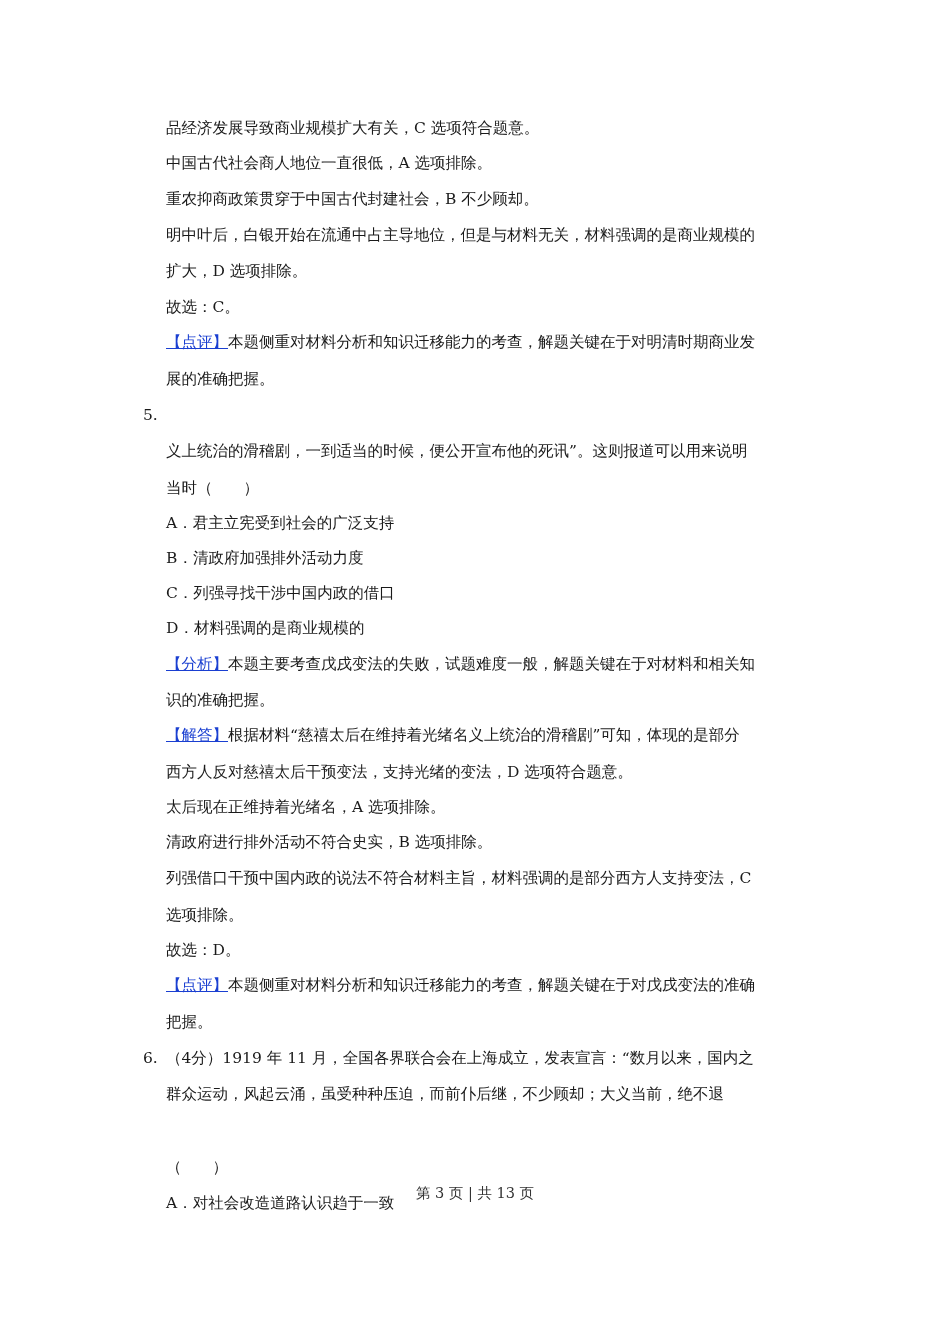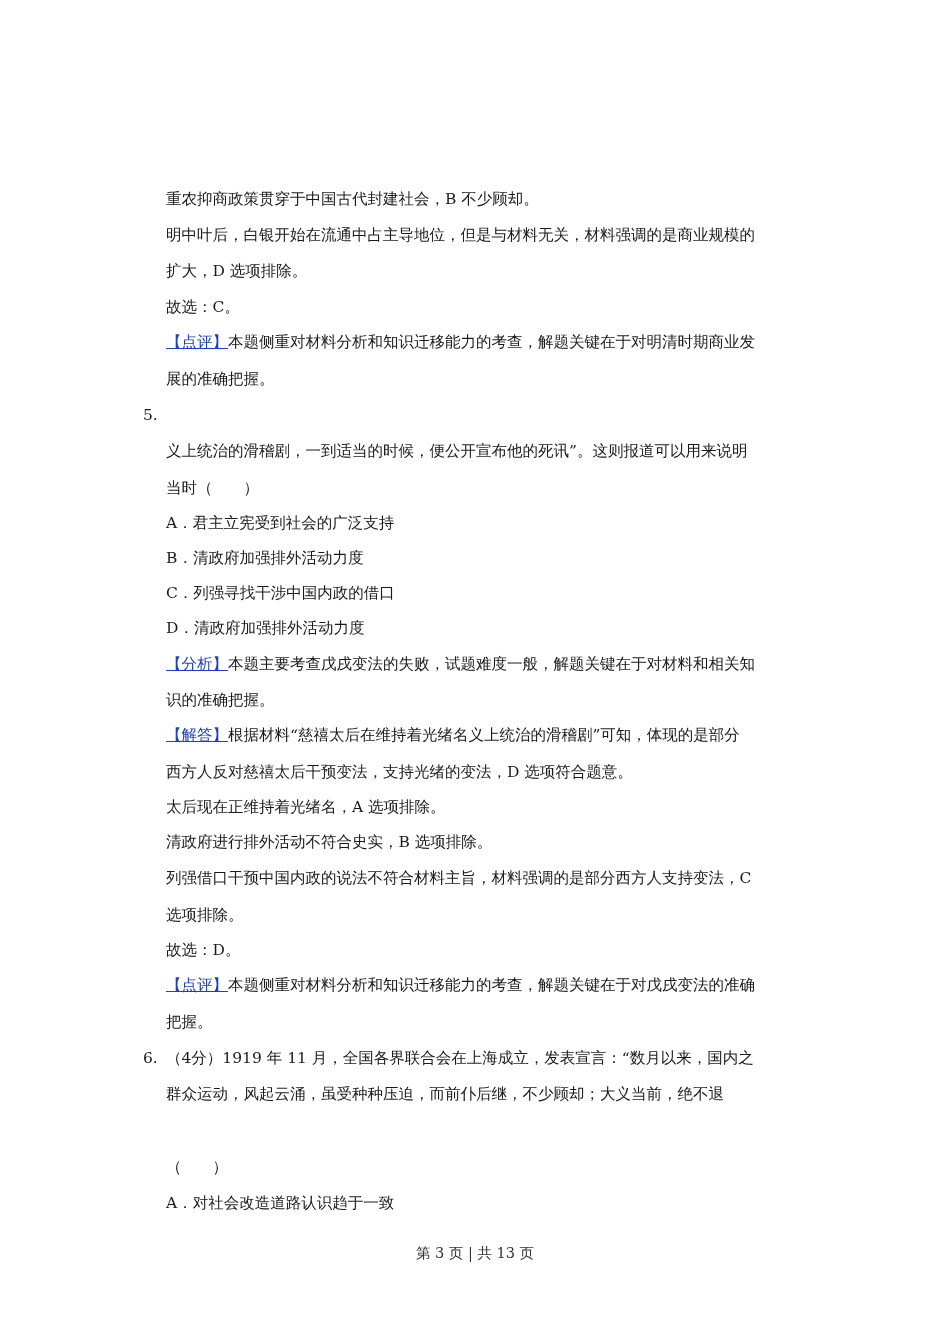--- a/index.html
+++ b/index.html
@@ -2,41 +2,43 @@
 <html><head>
 <meta charset="utf-8">
 <style>
   html, body { margin: 0; padding: 0; background: #ffffff; }
   body { width: 950px; height: 1344px; position: relative; overflow: hidden;
          font-family: "DejaVu Serif", "Liberation Serif", serif; color: #1a1a1a; }
   .page { position: absolute; left: 0; top: 0; width: 950px; height: 1344px; }
   .line { position: absolute; left: 166px; font-size: 15.5px; white-space: nowrap; line-height: 20px; }
   .qnum { position: absolute; left: 143px; font-size: 15.5px; line-height: 20px; }
   .tag { color: #1a3fd1; text-decoration: underline; }
-  .footer { position: absolute; top: 1244px; left: 0; width: 950px; text-align: center; font-size: 14.5px; color: #333; }
+  .footer { position: absolute; top: 1184px; left: 0; width: 950px; text-align: center; font-size: 14.5px; color: #333; }
 </style>
 </head>
 <body>
 
 <div class="page">
 
+  <div class="line" style="top:118px">品经济发展导致商业规模扩大有关，C 选项符合题意。</div>
+  <div class="line" style="top:153px">中国古代社会商人地位一直很低，A 选项排除。</div>
   <div class="line" style="top:189px">重农抑商政策贯穿于中国古代封建社会，B 不少顾却。</div>
   <div class="line" style="top:225px">明中叶后，白银开始在流通中占主导地位，但是与材料无关，材料强调的是商业规模的</div>
   <div class="line" style="top:261px">扩大，D 选项排除。</div>
   <div class="line" style="top:297px">故选：C。</div>
   <div class="line" style="top:332px"><span class="tag">【点评】</span><span>本题侧重对材料分析和知识迁移能力的考查，解题关键在于对明清时期商业发</span></div>
   <div class="line" style="top:369px">展的准确把握。</div>
 
   <div class="qnum" style="top:405px">5.</div>
   <div class="line" style="top:441px">义上统治的滑稽剧，一到适当的时候，便公开宣布他的死讯”。这则报道可以用来说明</div>
   <div class="line" style="top:478px">当时（　　）</div>
   <div class="line" style="top:513px">A．君主立宪受到社会的广泛支持</div>
   <div class="line" style="top:548px">B．清政府加强排外活动力度</div>
   <div class="line" style="top:583px">C．列强寻找干涉中国内政的借口</div>
-  <div class="line" style="top:618px">D．清政府加强排外活动力度</div>
+  <div class="line" style="top:618px">D．材料强调的是商业规模的</div>
   <div class="line" style="top:654px"><span class="tag">【分析】</span><span>本题主要考查戊戌变法的失败，试题难度一般，解题关键在于对材料和相关知</span></div>
   <div class="line" style="top:690px">识的准确把握。</div>
   <div class="line" style="top:725px"><span class="tag">【解答】</span><span>根据材料“慈禧太后在维持着光绪名义上统治的滑稽剧”可知，体现的是部分</span></div>
   <div class="line" style="top:762px">西方人反对慈禧太后干预变法，支持光绪的变法，D 选项符合题意。</div>
   <div class="line" style="top:797px">太后现在正维持着光绪名，A 选项排除。</div>
   <div class="line" style="top:832px">清政府进行排外活动不符合史实，B 选项排除。</div>
   <div class="line" style="top:868px">列强借口干预中国内政的说法不符合材料主旨，材料强调的是部分西方人支持变法，C</div>
   <div class="line" style="top:905px">选项排除。</div>
   <div class="line" style="top:940px">故选：D。</div>
   <div class="line" style="top:975px"><span class="tag">【点评】</span><span>本题侧重对材料分析和知识迁移能力的考查，解题关键在于对戊戌变法的准确</span></div>

